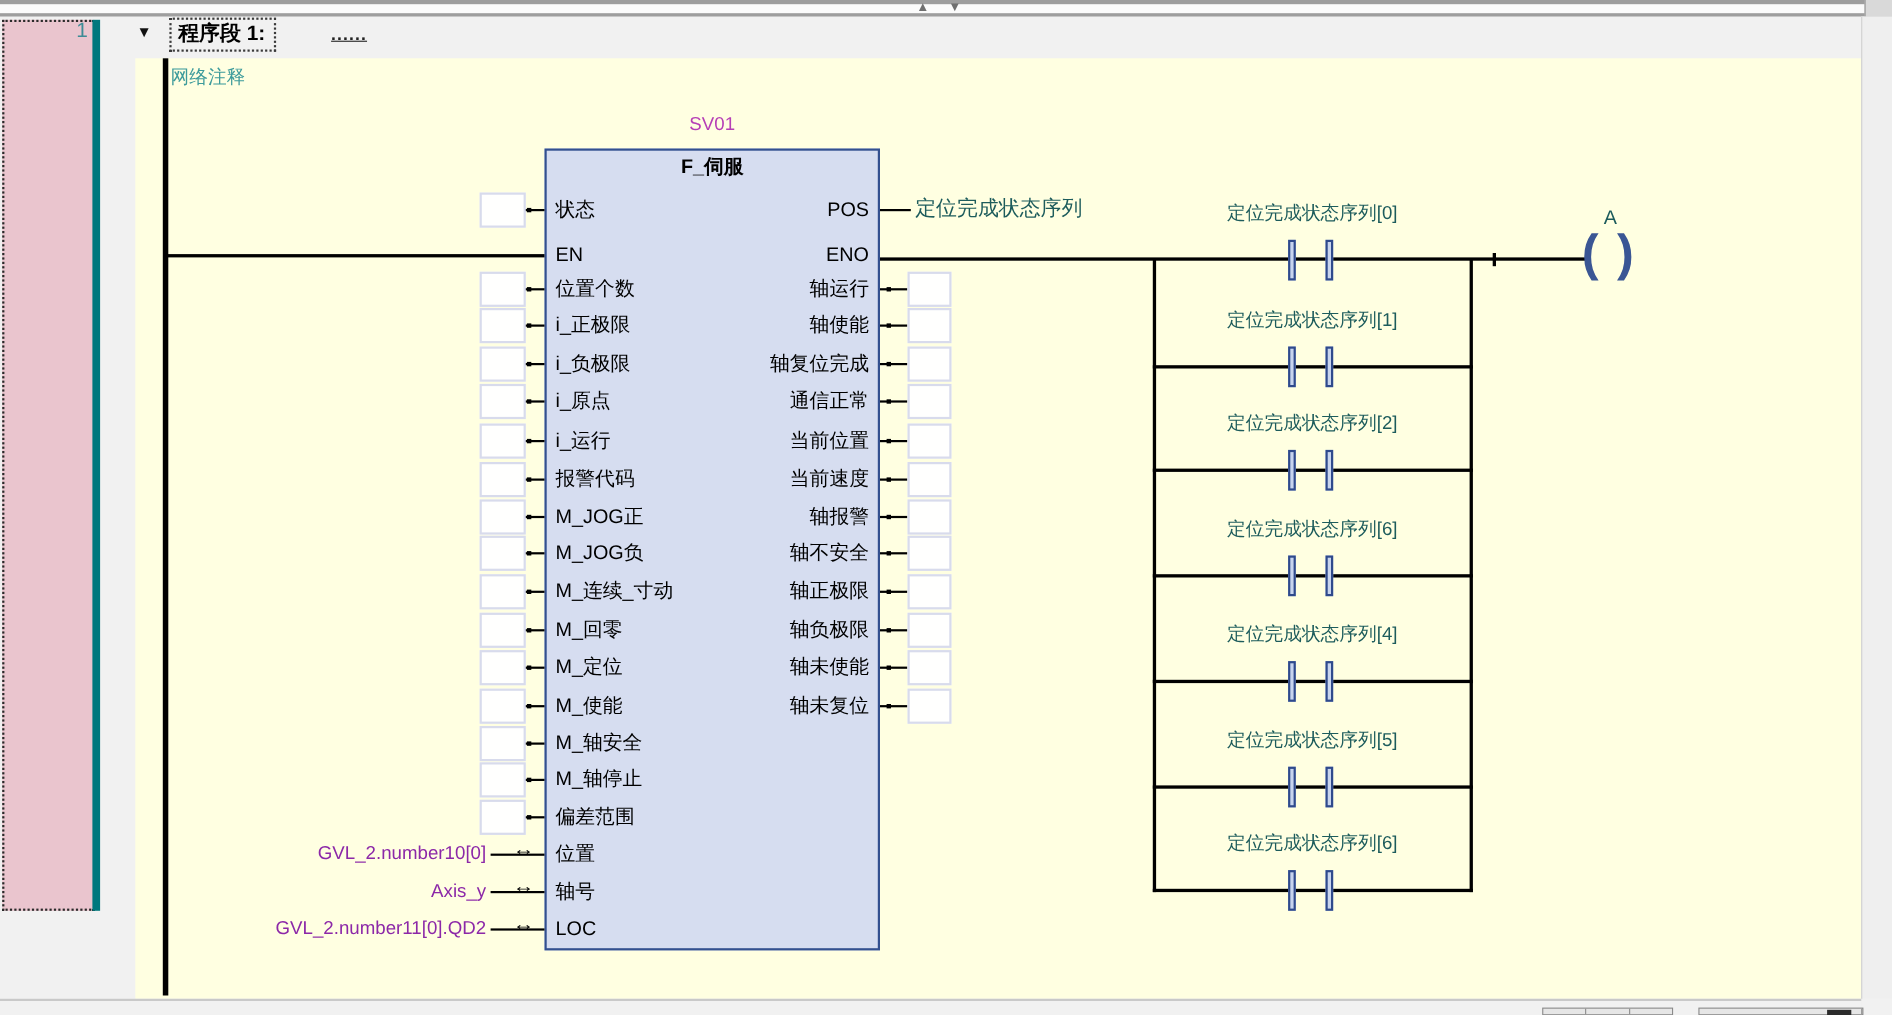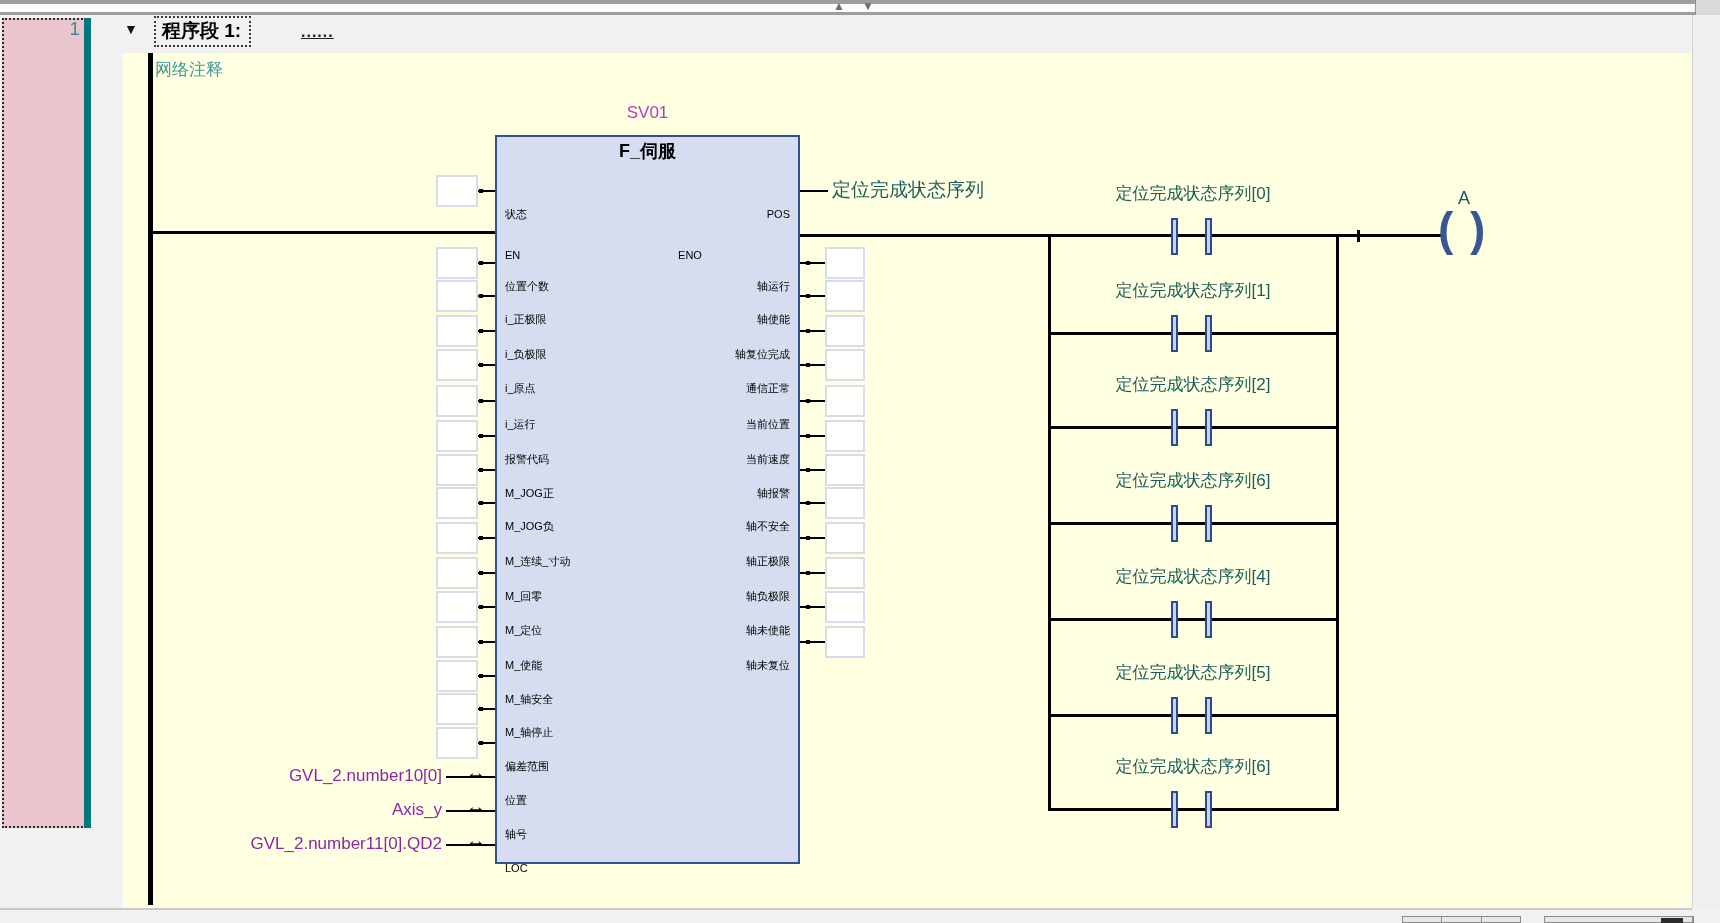--- a/index.html
+++ b/index.html
@@ -26,21 +26,21 @@
   .canvas{left:123px;top:53px;width:1569px;height:855px;background:#FFFFE1;}
   .right-col{left:1692px;top:15px;width:28px;height:893px;background:#EFEFEF;border-left:1px solid #CFCFCF;}
   .net-comment{left:155px;top:60px;font-size:17px;color:#3D9B9B;line-height:20px;}
   
   .wire{background:#000;}
   .rail{left:148px;top:53px;width:5px;height:852px;background:#000;}
   
   .fb{left:495px;top:135px;width:305px;height:729px;background:#D6DDF0;border:2px solid #33508F;box-sizing:border-box;}
   .fb-instance{left:495px;top:103px;width:305px;text-align:center;font-size:17px;color:#B63FB6;line-height:20px;}
   .fb-title{left:497px;top:141px;width:301px;text-align:center;font-size:18px;font-weight:bold;line-height:21px;}
-  .pin-label{font-size:11px;line-height:22px;white-space:nowrap;margin-top:24px;}
+  .pin-label{font-size:18px;line-height:22px;white-space:nowrap;}
   .pin-label.r{width:200px;text-align:right;}
   .op-box{background:#FFFFFE;border:2px solid #D8DBEC;box-sizing:border-box;}
   .op-teal{font-size:19px;color:#1D5C5C;line-height:22px;white-space:nowrap;}
   .op-purple{font-size:17px;color:#8C28A8;line-height:22px;white-space:nowrap;width:300px;text-align:right;}
   .inout{font-size:16px;font-weight:bold;line-height:18px;transform:scaleX(1.25);}
   
   .bar{width:7px;height:37px;background:#C7D4EE;border:2px solid #2F4A8C;box-sizing:border-box;}
   .branch-label{width:260px;text-align:center;font-size:17px;color:#1D5C5C;line-height:20px;white-space:nowrap;}
   .paren{font-size:46px;font-weight:bold;color:#3A5694;line-height:48px;}
   .coil-label{width:100px;text-align:center;font-size:18px;color:#1D5C5C;line-height:21px;}
@@ -155,21 +155,21 @@
       <div class="abs op-purple" style="left: 142px; top: 799px;">Axis_y</div>
       <div class="abs wire" style="left: 446px; top: 810px; width: 49px; height: 2px;"></div>
       <div class="abs inout" style="left: 468px; top: 798px;">↔</div>
       <div class="abs pin-label" style="left: 505px; top: 833px;">LOC</div>
       <div class="abs op-purple" style="left: 142px; top: 833px;">GVL_2.number11[0].QD2</div>
       <div class="abs wire" style="left: 446px; top: 844px; width: 49px; height: 2px;"></div>
       <div class="abs inout" style="left: 468px; top: 832px;">↔</div>
       <div class="abs pin-label r" style="left: 590px; top: 179px;">POS</div>
       <div class="abs wire" style="left: 800px; top: 190px; width: 28px; height: 2px;"></div>
       <div class="abs op-teal" style="left: 832px; top: 179px;">定位完成状态序列</div>
-      <div class="abs pin-label r" style="left: 590px; top: 220px; text-align: center;">ENO</div>
+      <div class="abs pin-label r" style="left: 590px; top: 220px;">ENO</div>
       <div class="abs pin-label r" style="left: 590px; top: 251px;">轴运行</div>
       <div class="abs wire" style="left: 800px; top: 262px; width: 25px; height: 2px;"></div>
       <div class="abs wire" style="left: 806px; top: 261px; width: 4px; height: 4px;"></div>
       <div class="abs op-box" style="left: 825px; top: 247px; width: 40px; height: 32px;"></div>
       <div class="abs pin-label r" style="left: 590px; top: 284px;">轴使能</div>
       <div class="abs wire" style="left: 800px; top: 295px; width: 25px; height: 2px;"></div>
       <div class="abs wire" style="left: 806px; top: 294px; width: 4px; height: 4px;"></div>
       <div class="abs op-box" style="left: 825px; top: 280px; width: 40px; height: 32px;"></div>
       <div class="abs pin-label r" style="left: 590px; top: 319px;">轴复位完成</div>
       <div class="abs wire" style="left: 800px; top: 330px; width: 25px; height: 2px;"></div>

